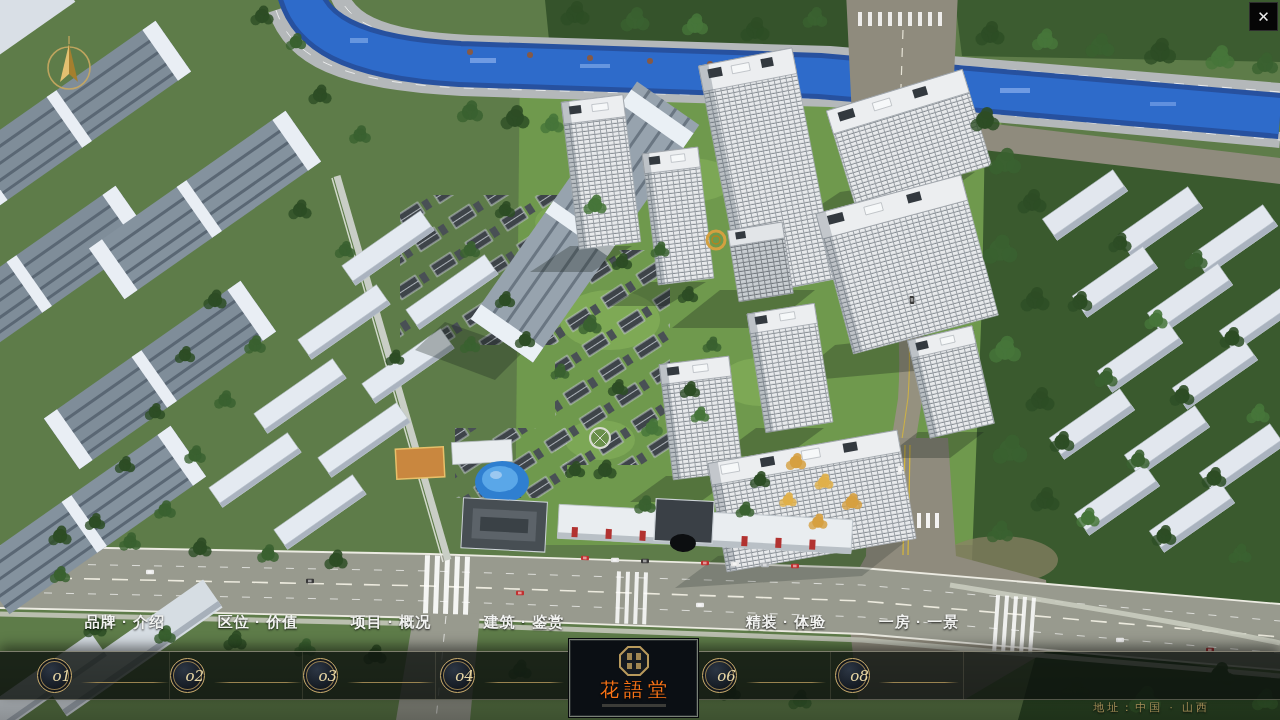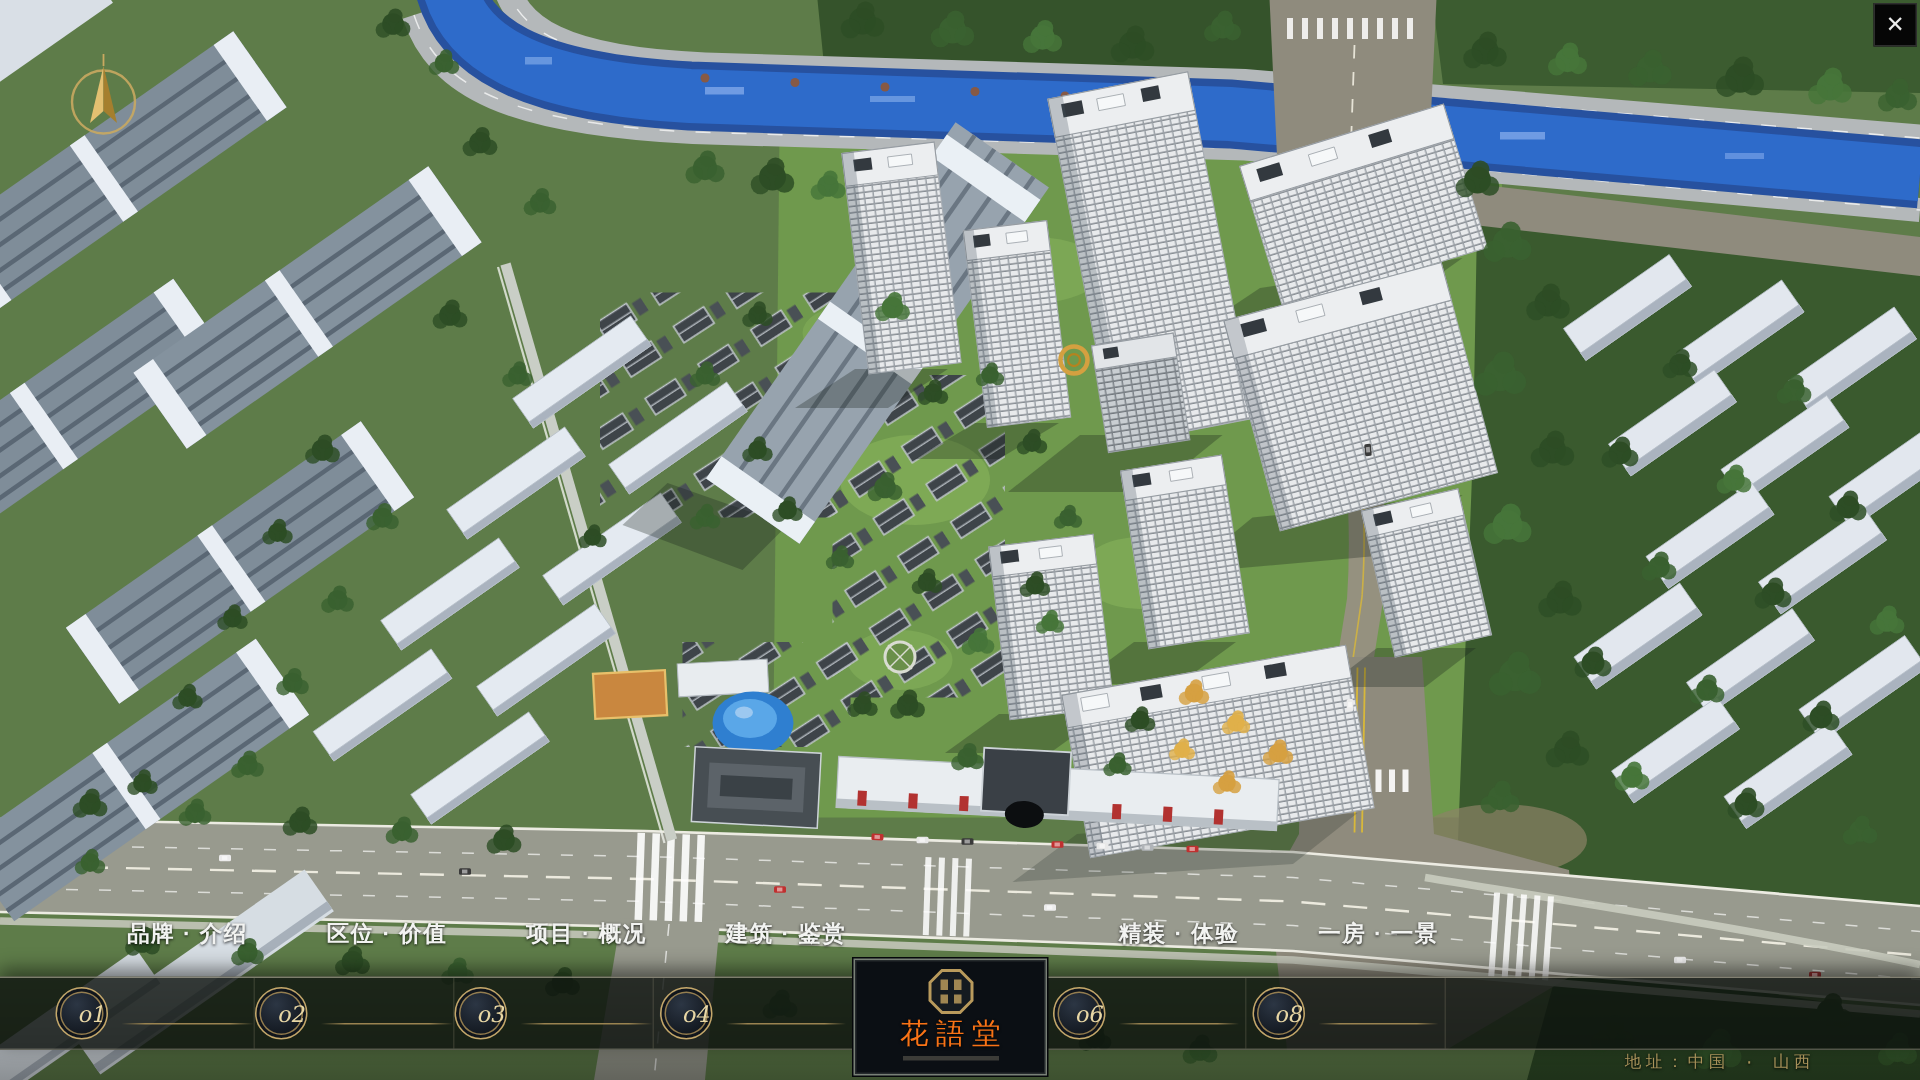--- a/index.html
+++ b/index.html
@@ -40,21 +40,21 @@
   .logo-panel{width:127px;height:76px;margin-top:-13px;background:#0b0f14;border:1px solid #798077;
               box-shadow:0 0 0 1px #05070a, inset 0 0 0 1px rgba(150,155,145,.2);
               display:flex;flex-direction:column;align-items:center;z-index:25;cursor:pointer;}
   .seal{margin-top:4px;}
   .logo-title{font-family:"DejaVu Serif",serif;font-size:19px;color:#f97316;letter-spacing:5px;text-indent:5px;
               line-height:1;margin-top:2px;text-shadow:0 1px 2px #000;}
   .logo-caption{width:64px;height:3px;background:rgba(190,180,150,.28);margin-top:5px;}
 
   
   .address{position:absolute;right:70px;top:700px;font-size:11px;color:#a8925a;letter-spacing:3px;
-           text-shadow:0 1px 2px #000;z-index:21;font-family:Liberation Mono, monospace;}
+           text-shadow:0 1px 2px #000;z-index:21;}
 </style>
 </head>
 <body>
 
 <div class="stage">
 <svg class="scene" width="1280" height="720" viewBox="0 0 1280 720">
   <defs>
     <pattern id="win" width="6" height="4.2" patternUnits="userSpaceOnUse">
       <rect width="6" height="4.2" fill="#e8eaec"></rect>
       <rect y="3.2" width="6" height="1" fill="#878d93"></rect>

